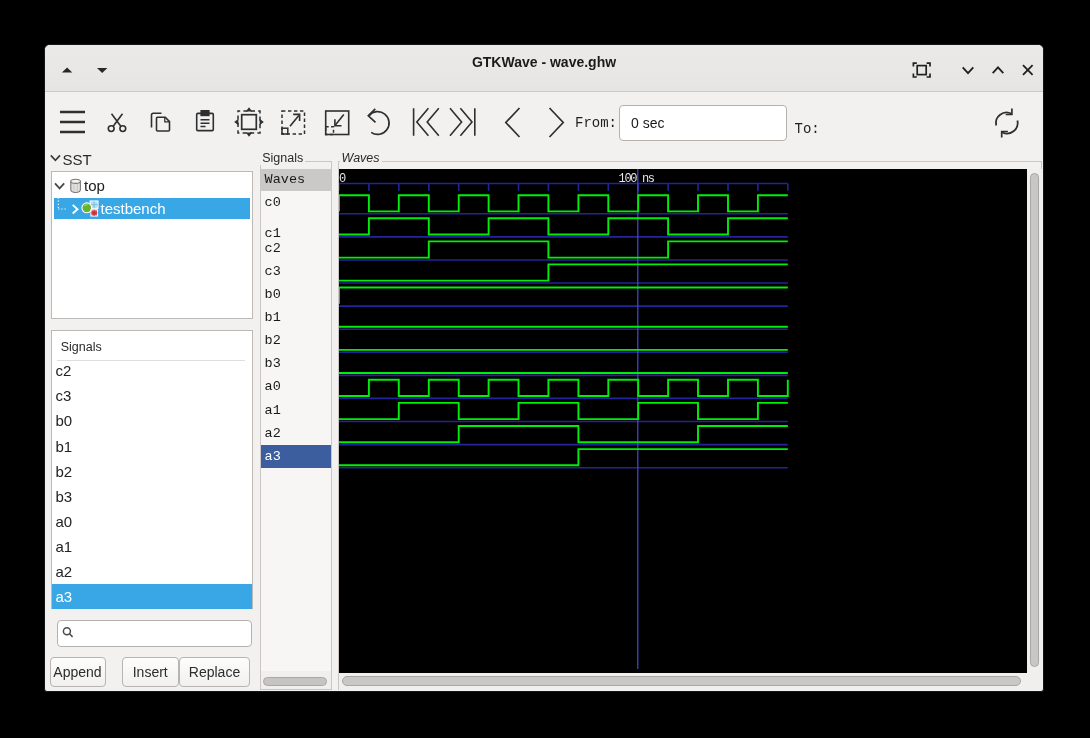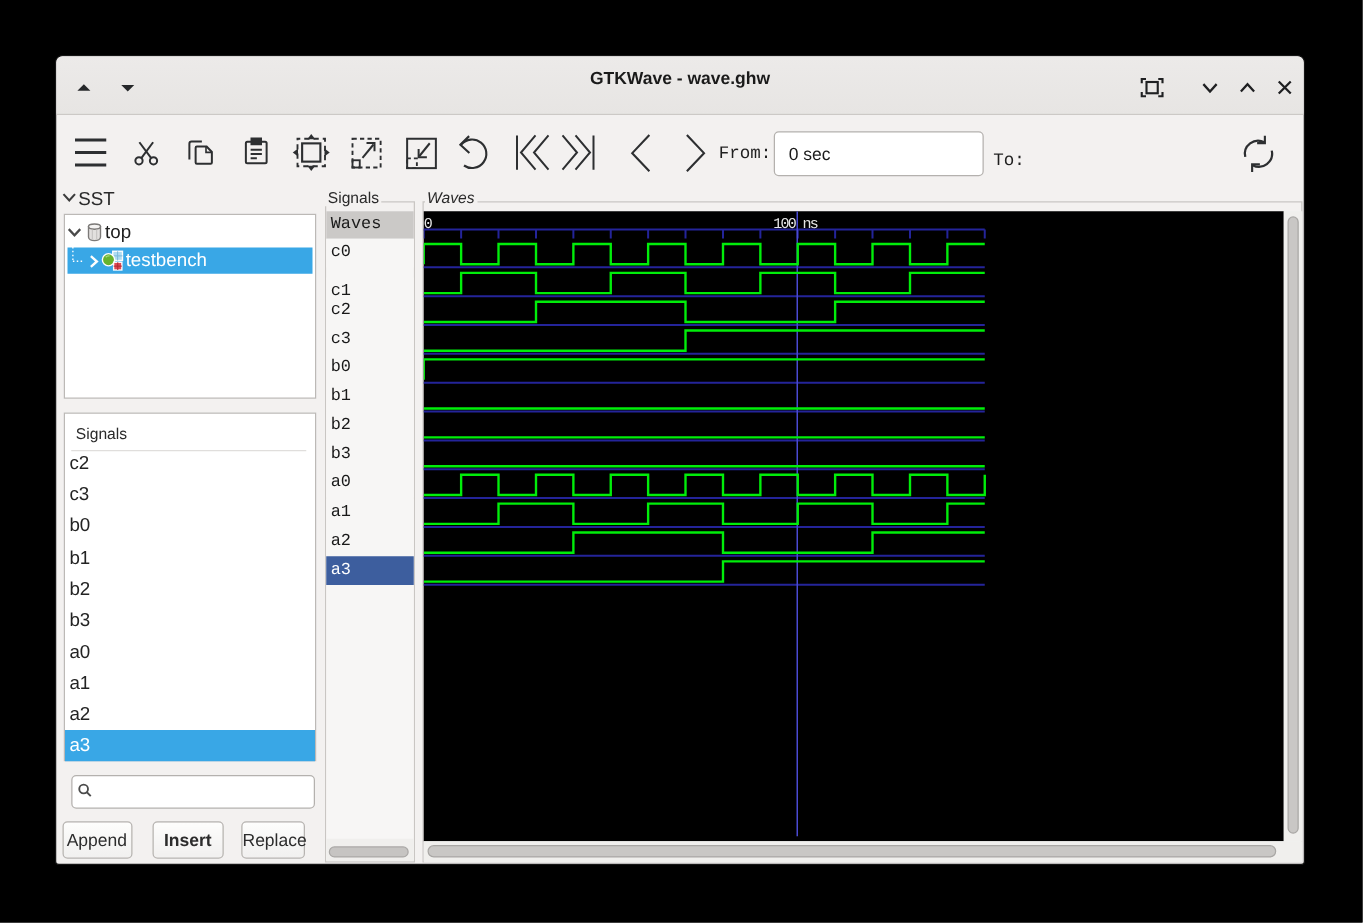--- a/index.html
+++ b/index.html
@@ -150,22 +150,22 @@
 <div class="lrow" style="top:363.4px">b0</div>
 <div class="lrow" style="top:388.5px">b1</div>
 <div class="lrow" style="top:413.6px">b2</div>
 <div class="lrow" style="top:438.7px">b3</div>
 <div class="lrow" style="top:463.8px">a0</div>
 <div class="lrow" style="top:488.9px">a1</div>
 <div class="lrow" style="top:514.0px">a2</div>
 <div class="lrow sel" style="top:539.1px">a3</div>
   <div class="entry" style="left:12px;top:575px;width:194.5px;height:26.5px;"></div>
   <div class="btn" style="left:4.5px;top:611.5px;width:56px;">Append</div>
-  <div class="btn" style="left:76.5px;top:611.5px;width:57.5px;font-weight:bold;">Insert</div>
-  <div class="btn" style="left:148px;top:611.5px;width:51px;">Replace</div>
+  <div class="btn" style="left:76.5px;top:611.5px;width:57.5px;">Insert</div>
+  <div class="btn" style="left:134px;top:611.5px;width:71px;">Replace</div>
 
   <div style="left:214.6px;top:115.5px;width:72.7px;height:529.3px;border:1px solid #c9c6c3;"></div>
   <div class="framelbl" style="left:215.2px;top:106px;">Signals</div>
   <div style="left:215.6px;top:124.1px;width:70.7px;height:519.4px;background:#f7f6f5;"></div>
   <div style="left:215.6px;top:124.1px;width:70.7px;height:22.4px;background:#cbc9c7;font-family:'Liberation Mono',monospace;font-size:13.5px;color:#1a1a1a;line-height:22px;padding-left:4px;">Waves</div>
 <div class="mrow" style="top:145.8px">c0</div>
 <div class="mrow" style="top:177px">c1</div>
 <div class="mrow" style="top:192.0px">c2</div>
 <div class="mrow" style="top:215.0px">c3</div>
 <div class="mrow" style="top:238.1px">b0</div>

